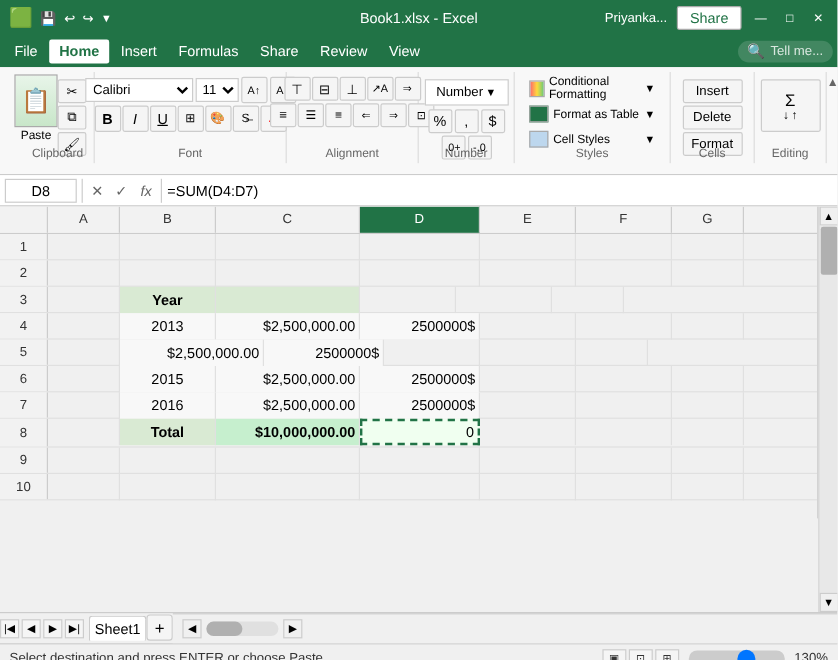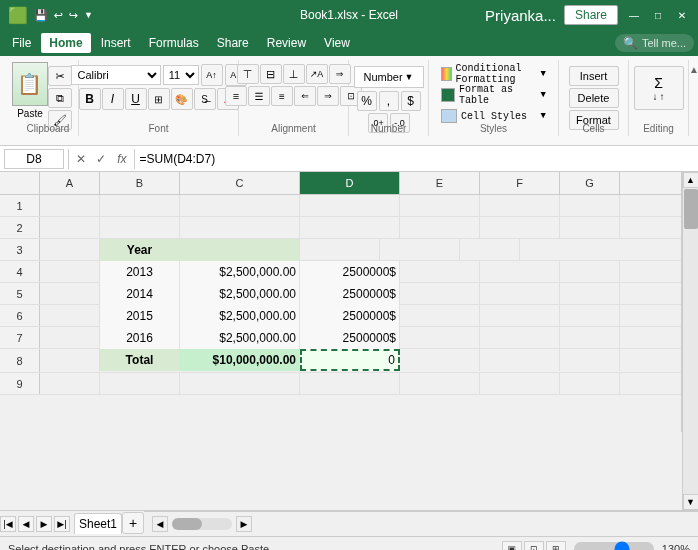--- a/index.html
+++ b/index.html
@@ -204,21 +204,20 @@
     .styles-btn {
       display: flex;
       align-items: center;
       gap: 4px;
       padding: 2px 6px;
       cursor: pointer;
       font-size: 11px;
       border-radius: 2px;
       height: 20px;
       width: 100%;
-      font-family: Liberation Mono, monospace;
     }
 
     
     .cells-group-content {
       display: flex;
       flex-direction: column;
       gap: 2px;
       padding-top: 4px;
     }
     .cells-btn {
@@ -499,21 +498,21 @@
 <div class="title-bar">
   <div class="title-bar-left">
     <span style="font-size:16px;">🟩</span>
     <span class="save-icon" style="cursor:pointer;">💾</span>
     <span class="undo-icon" style="cursor:pointer;">↩</span>
     <span class="redo-icon" style="cursor:pointer;">↪</span>
     <span style="cursor:pointer; font-size:9px;">▼</span>
   </div>
   <span class="title-bar-center">Book1.xlsx - Excel</span>
   <div style="display:flex; align-items:center; gap:8px;">
-    <span style="cursor:pointer; font-size:15px;">Priyanka...</span>
+    <span style="cursor:pointer; font-size:11px;">Priyanka...</span>
     <button style="background:#fff; color:#217346; border:1px solid #aaa; padding:2px 10px; border-radius:2px; cursor:pointer; font-size:12px;">Share</button>
     <span class="title-bar-btn" style="cursor:pointer;">—</span>
     <span class="title-bar-btn" style="cursor:pointer;">□</span>
     <span class="title-bar-btn" style="cursor:pointer;">✕</span>
   </div>
 </div>
 
 <div class="menu-bar">
   <div class="menu-item">File</div>
   <div class="menu-item active">Home</div>
@@ -735,21 +734,20 @@
           <div class="cell data-cell right-align" style="width:120px;">$2,500,000.00</div>
           <div class="cell data-cell right-align" style="width:100px;">2500000$</div>
           <div class="cell" style="width:80px;"></div>
           <div class="cell" style="width:80px;"></div>
           <div class="cell" style="width:60px;"></div>
         </div>
 
         <div class="row">
           <div class="row-header">5</div>
           <div class="cell" style="width:60px;"></div>
-          <div class="cell data-cell center-align" style="width:80px;">2014</div>
           <div class="cell data-cell right-align" style="width:120px;">$2,500,000.00</div>
           <div class="cell data-cell right-align" style="width:100px;">2500000$</div>
           <div class="cell" style="width:80px;"></div>
           <div class="cell" style="width:80px;"></div>
           <div class="cell" style="width:60px;"></div>
         </div>
 
         <div class="row">
           <div class="row-header">6</div>
           <div class="cell" style="width:60px;"></div>
@@ -787,20 +785,30 @@
           <div class="row-header">9</div>
           <div class="cell" style="width:60px;"></div>
           <div class="cell" style="width:80px;"></div>
           <div class="cell" style="width:120px;"></div>
           <div class="cell" style="width:100px;"></div>
           <div class="cell" style="width:80px;"></div>
           <div class="cell" style="width:80px;"></div>
           <div class="cell" style="width:60px;"></div>
         </div>
 
+        <div class="row">
+          <div class="row-header">10</div>
+          <div class="cell" style="width:60px;"></div>
+          <div class="cell" style="width:80px;"></div>
+          <div class="cell" style="width:120px;"></div>
+          <div class="cell" style="width:100px;"></div>
+          <div class="cell" style="width:80px;"></div>
+          <div class="cell" style="width:80px;"></div>
+          <div class="cell" style="width:60px;"></div>
+        </div>
       </div>
     </div>
 
     <div class="scroll-right">
       <div class="scroll-btn">▲</div>
       <div class="scroll-track">
         <div class="scroll-thumb"></div>
       </div>
       <div class="scroll-btn">▼</div>
     </div>

